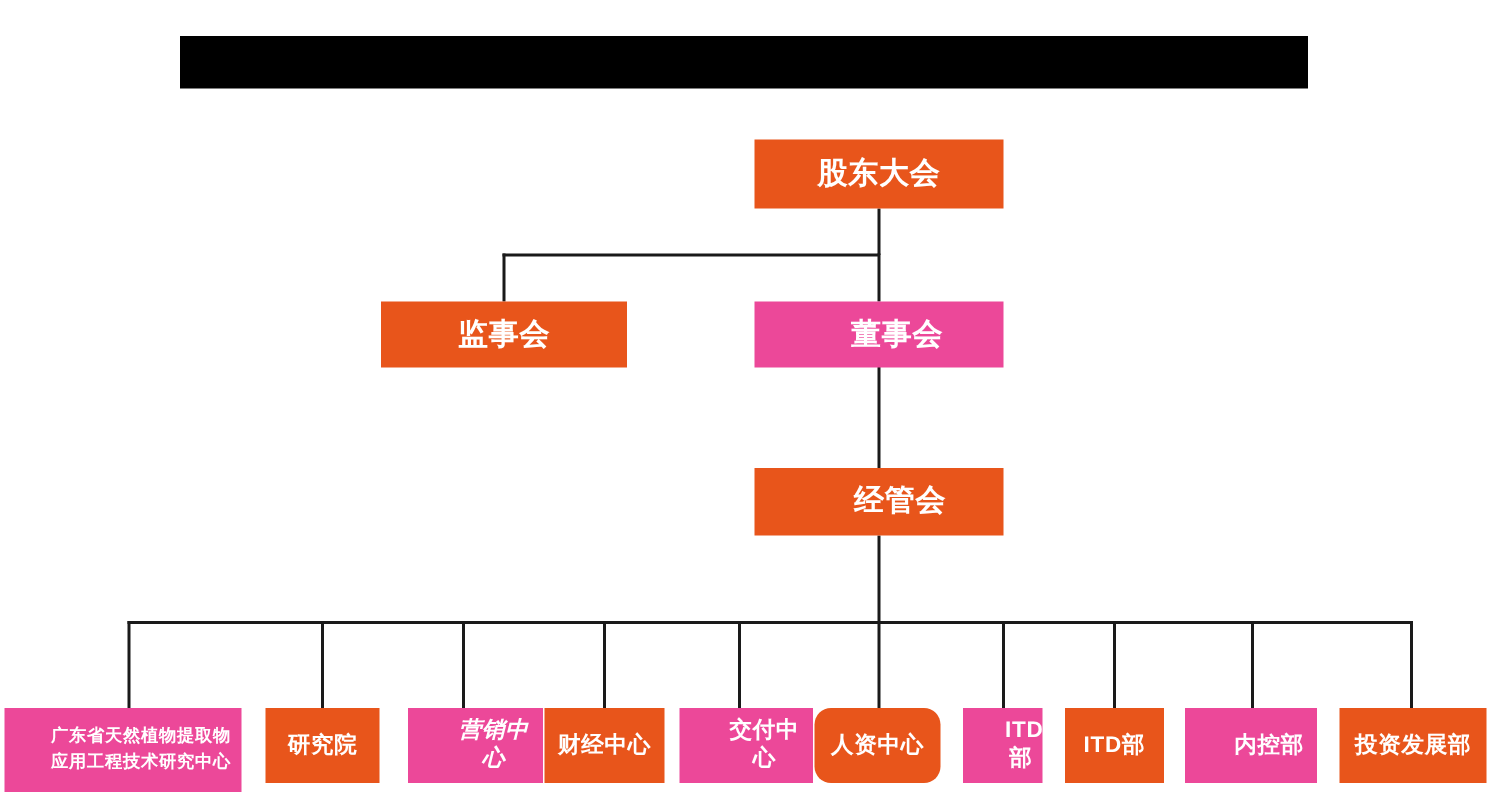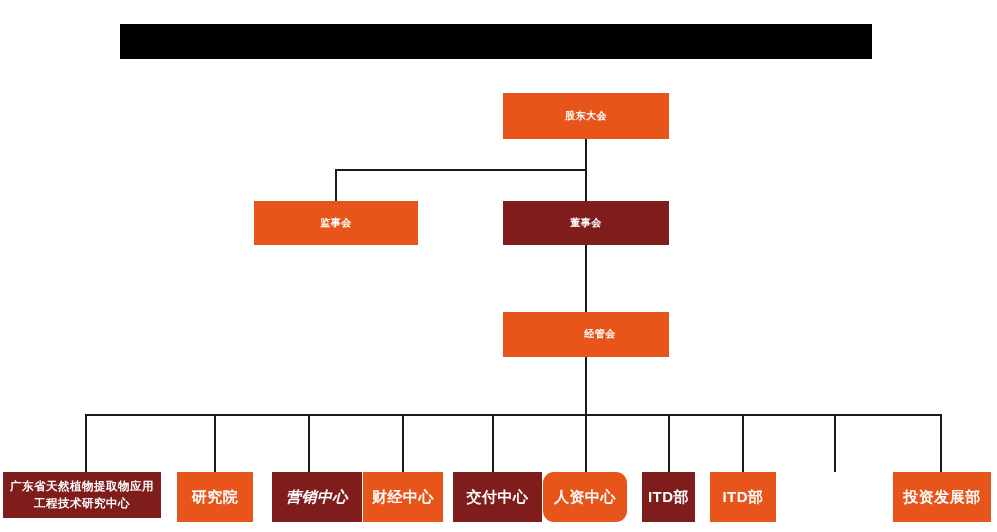--- a/index.html
+++ b/index.html
@@ -46,33 +46,33 @@
     justify-content: center;
     text-align: center;
     color: #ffffff;
     font-weight: bold;
     box-sizing: border-box;
     line-height: 1.25;
     letter-spacing: 0.5px;
     z-index: 2;
   }
   .node.deep   { background: #E8551B; }
-  .node.light  { background: #7f1d1d; }
+  .node.light  { background: #ec4899; padding-left: 24px; }
 
   .node-label {
     display: block;
     width: 100%;
     padding: 0 4px;
     box-sizing: border-box;
   }
 
   
   .lvl1 .node-label,
   .lvl2 .node-label,
-  .lvl3 .node-label { font-size: 10px; }
+  .lvl3 .node-label { font-size: 20px; }
   .lvl4 .node-label { font-size: 15px; }
   .lvl4.small .node-label { font-size: 11.5px; line-height: 1.45; }
 </style>
 </head>
 <body>
 
 <div id="chart-root">
 
   <div class="title-bar"></div>
 
@@ -109,21 +109,21 @@
   </div>
 
   <div class="node light lvl2" style="left:503px; top:201px; width:166px; height:44px;">
     <span class="node-label">董事会</span>
   </div>
 
   <div class="node deep lvl3" style="left:503px; top:312px; width:166px; height:45px;padding-left:28px;">
     <span class="node-label">经管会</span>
   </div>
 
-  <div class="node light lvl4 small" style="left:3px; top:472px; width:158px; height:46px;">
+  <div class="node light lvl4 small" style="left:3px; top:472px; width:158px; height:56px;">
     <span class="node-label">广东省天然植物提取物应用工程技术研究中心</span>
   </div>
 
   <div class="node deep lvl4" style="left:177px; top:472px; width:76px; height:50px;">
     <span class="node-label">研究院</span>
   </div>
 
   <div class="node light lvl4" style="left:272px; top:472px; width:90px; height:50px;font-style:italic;">
     <span class="node-label">营销中心</span>
   </div>
@@ -141,18 +141,21 @@
   </div>
 
   <div class="node light lvl4" style="left:642px; top:472px; width:53px; height:50px;">
     <span class="node-label">ITD部</span>
   </div>
 
   <div class="node deep lvl4" style="left:710px; top:472px; width:66px; height:50px;">
     <span class="node-label">ITD部</span>
   </div>
 
+  <div class="node light lvl4" style="left:790px; top:472px; width:88px; height:50px;">
+    <span class="node-label">内控部</span>
+  </div>
 
   <div class="node deep lvl4" style="left:893px; top:472px; width:98px; height:50px;">
     <span class="node-label">投资发展部</span>
   </div>
 
 </div>
 
 </body></html>

